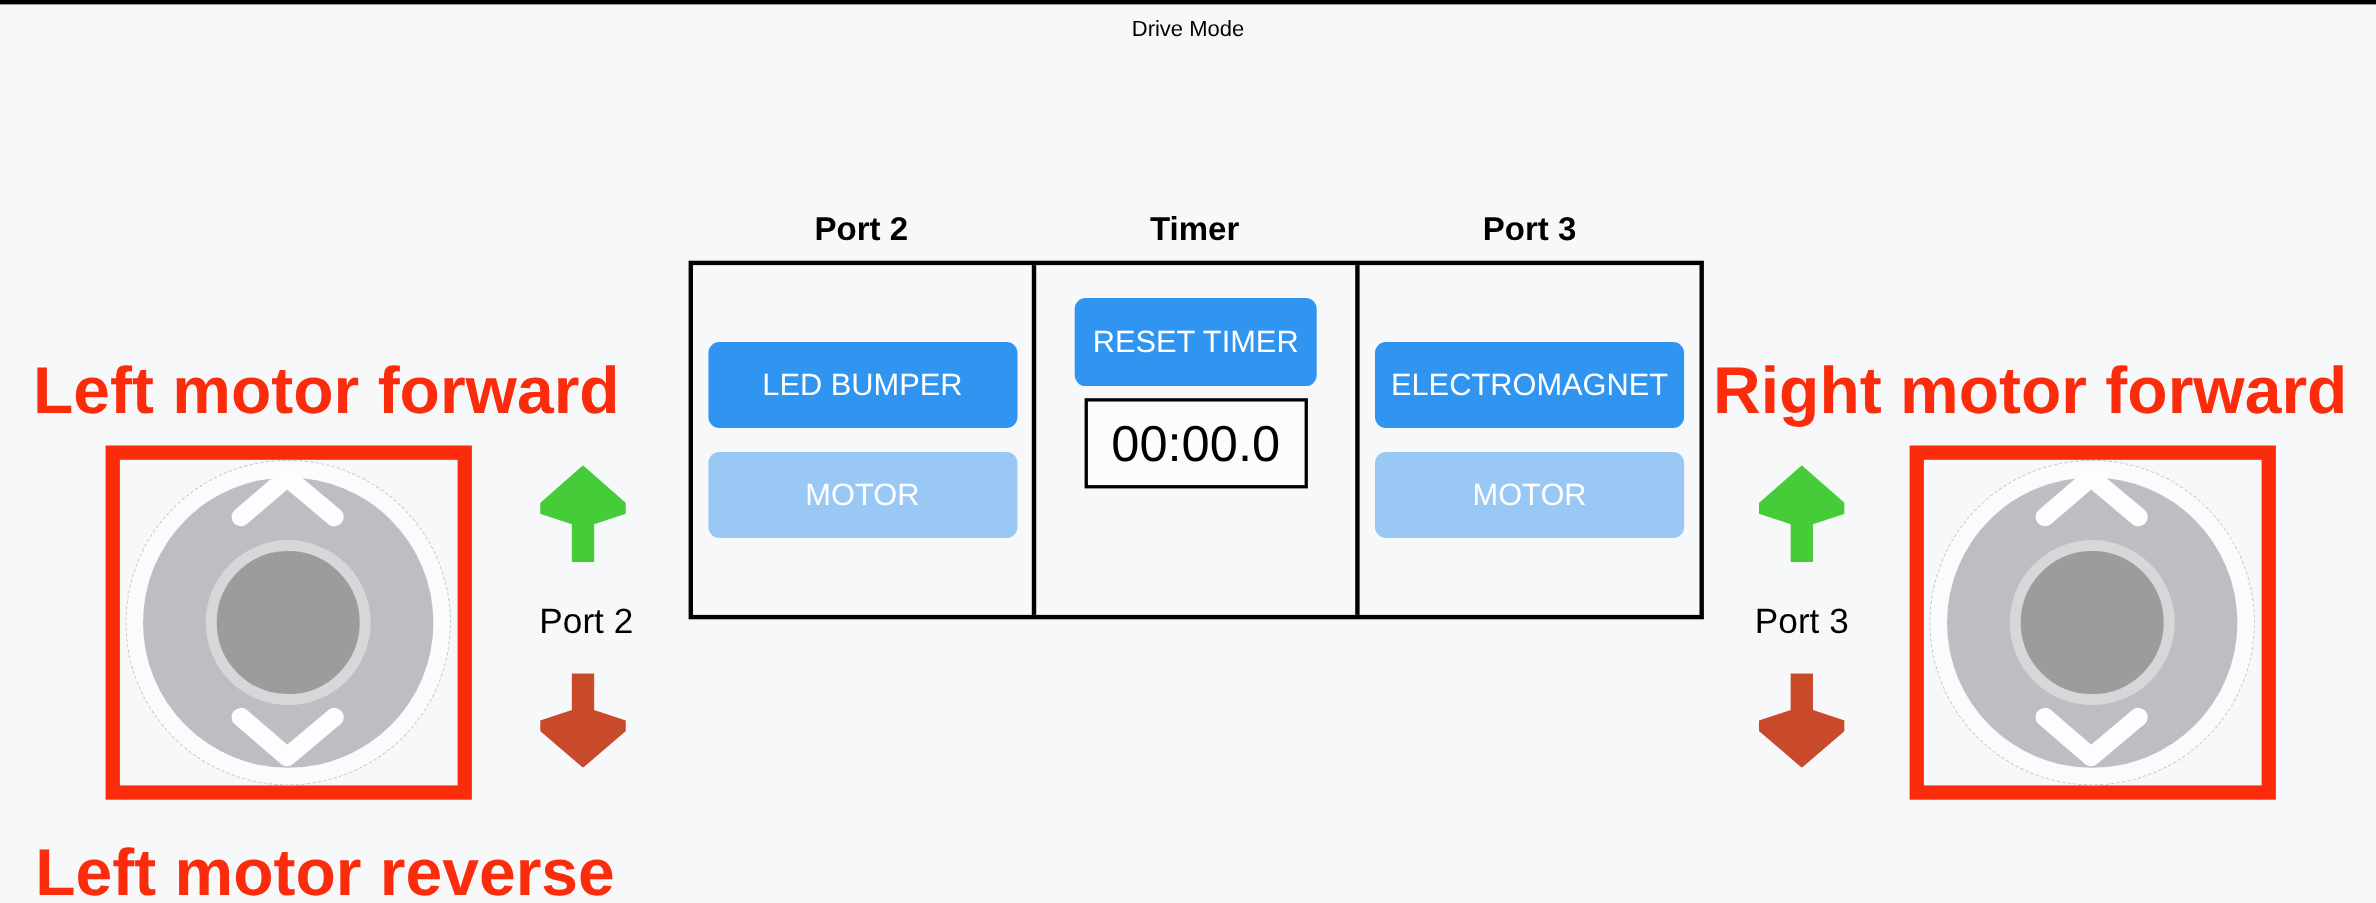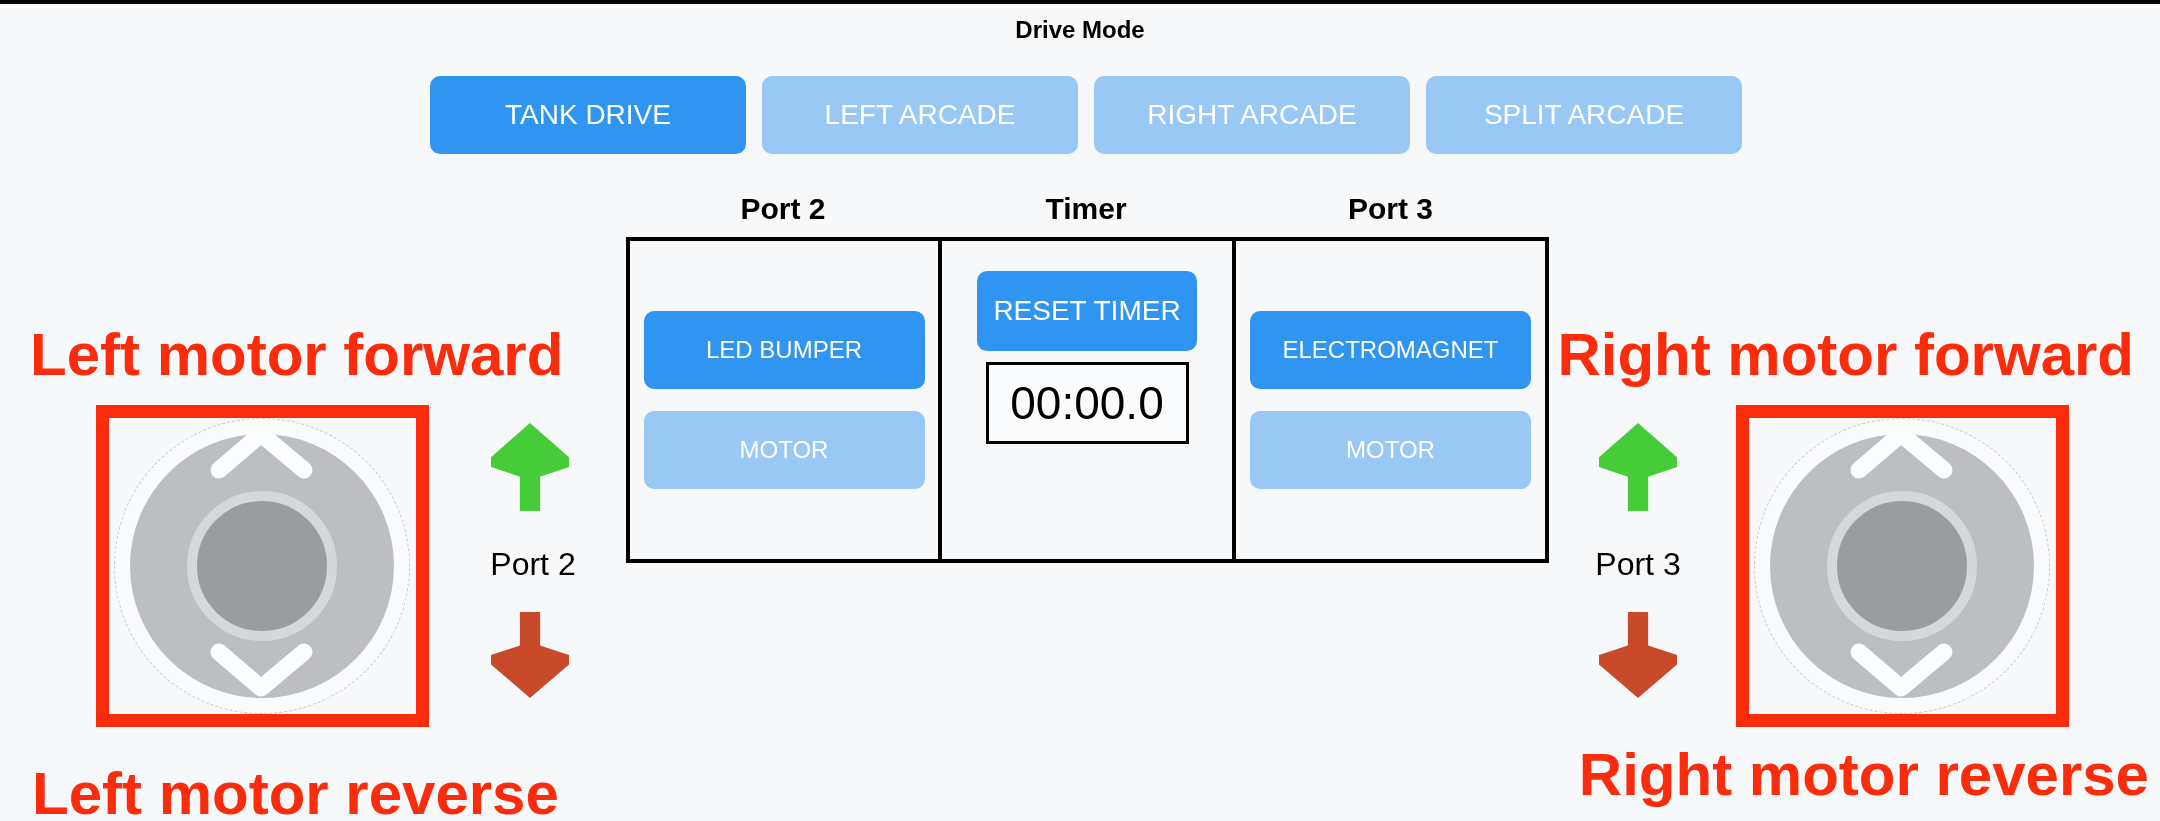--- a/index.html
+++ b/index.html
@@ -6,21 +6,21 @@
   body { font-family:"Liberation Sans", sans-serif; background:#e9eaec; }
   #canvas {
     position:relative; width:2160px; height:821px;
     background:#F7F8FA; overflow:hidden;
   }
   .topbar { position:absolute; left:0; top:0; width:2160px; height:4px; background:#000; }
 
   
   .dm-title {
     position:absolute; left:0; top:16px; width:2160px;
-    text-align:center; font-size:24px; font-weight:bold; color:#000;
+    text-align:center; font-size:20px; font-weight:normal; color:#000;
   }
   .dm-row { position:absolute; left:430px; top:76px; display:flex; gap:16px; }
   .btn {
     display:flex; align-items:center; justify-content:center;
     color:#fff; border-radius:10px; border:none; cursor:pointer;
     font-family:"Liberation Sans", sans-serif;
   }
   .dm-btn { width:316px; height:78px; font-size:28px; }
   .btn-active   { background:#3094F1; }
   .btn-inactive { background:#9AC8F5; }
@@ -34,21 +34,21 @@
   .ph-2 { left:940px;  width:292px; }
   .ph-3 { left:1232px; width:317px; }
   .panel {
     position:absolute; left:626px; top:237px; width:923px; height:326px;
     border:4px solid #000; box-sizing:border-box; display:flex; background:#F7F8FA;
   }
   .pcol { display:flex; flex-direction:column; align-items:center; box-sizing:border-box; }
   .pcol-side { width:312px; justify-content:center; gap:22px; }
   .pcol-mid  { width:294px; justify-content:flex-start; padding-top:30px; gap:11px; }
   .pcol-border { border-right:4px solid #000; }
-  .p-btn-side { width:281px; height:78px; font-size:24px; }
+  .p-btn-side { width:281px; height:78px; font-size:28px; }
   .p-btn-mid  { width:220px; height:80px; font-size:28px; }
   .timer-display {
     width:197px; height:76px; border:3px solid #000; background:#FBFCFD;
     display:flex; align-items:center; justify-content:center;
     font-size:46px; color:#000;
   }
 
   
   .red-label { position:absolute; font-size:60px; font-weight:bold; color:#FB2C0C; white-space:nowrap; }
 
@@ -84,26 +84,20 @@
     border-radius:50%; background:#9A9C9E; border:10px solid #D5D7D9; cursor:grab;
   }
 </style>
 </head>
 <body>
 
 <div id="canvas">
   <div class="topbar"></div>
 
   <div class="dm-title">Drive Mode</div>
-  <div class="dm-row">
-    <button class="btn dm-btn btn-active">TANK DRIVE</button>
-    <button class="btn dm-btn btn-inactive">LEFT ARCADE</button>
-    <button class="btn dm-btn btn-inactive">RIGHT ARCADE</button>
-    <button class="btn dm-btn btn-inactive">SPLIT ARCADE</button>
-  </div>
 
   <div class="panel-header ph-1">Port 2</div>
   <div class="panel-header ph-2">Timer</div>
   <div class="panel-header ph-3">Port 3</div>
 
   <div class="panel">
     <div class="pcol pcol-side pcol-border">
       <button class="btn p-btn-side btn-active">LED BUMPER</button>
       <button class="btn p-btn-side btn-inactive">MOTOR</button>
     </div>
@@ -129,21 +123,20 @@
       <div class="joy-gray"></div>
       <svg class="joy-chevrons" width="307" height="296" viewBox="0 0 307 296">
         <polyline points="110,52 152,16 195,52" fill="none" stroke="#FCFDFE" stroke-width="17" stroke-linecap="round" stroke-linejoin="round"></polyline>
         <polyline points="110,234 152,270 195,234" fill="none" stroke="#FCFDFE" stroke-width="17" stroke-linecap="round" stroke-linejoin="round"></polyline>
       </svg>
       <div class="joy-knob"></div>
     </div>
   </div>
 
   <div class="red-label" style="right:26px; top:320px;">Right motor forward</div>
-  <div class="red-label" style="right:11px; top:740px;">Right motor reverse</div>
   <div class="arrow arrow-up" style="left:1599px; top:423px;"></div>
   <div class="port-label" style="left:1568px; top:546px;">Port 3</div>
   <div class="arrow arrow-down" style="left:1599px; top:612px;"></div>
 
   <div class="joy-box" style="left:1736px;">
     <div class="joy-inner">
       <div class="joy-base"></div>
       <div class="joy-gray"></div>
       <svg class="joy-chevrons" width="307" height="296" viewBox="0 0 307 296">
         <polyline points="110,52 152,16 195,52" fill="none" stroke="#FCFDFE" stroke-width="17" stroke-linecap="round" stroke-linejoin="round"></polyline>

